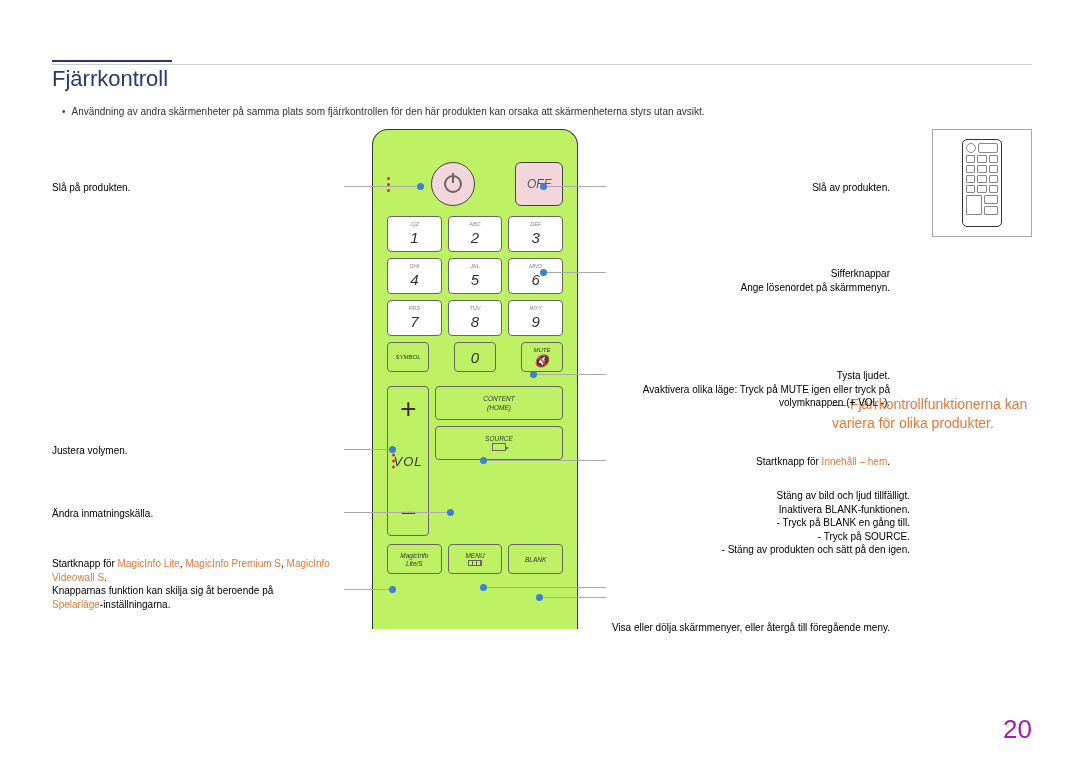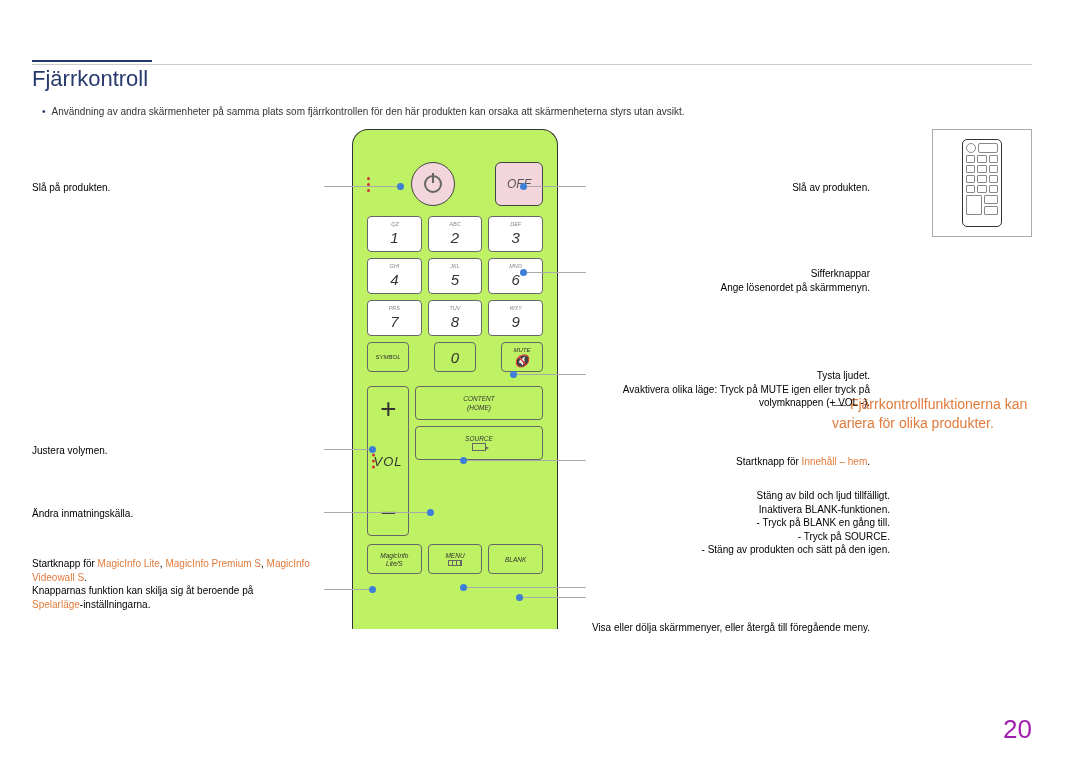--- a/index.html
+++ b/index.html
@@ -1,17 +1,17 @@
 <!DOCTYPE html>
 <html><head>
 <meta charset="utf-8">
 <style>
   * { box-sizing: border-box; margin: 0; padding: 0; }
   body { font-family: Arial, Helvetica, sans-serif; width: 1080px; height: 763px; position: relative; background: #fff; color: #333; }
-  .page { padding: 60px 48px 0 32px; position: relative; height: 100%; }
+  .page { padding: 60px 48px 0 52px; position: relative; height: 100%; }
   .accent-bar { height: 2px; background: #283a6d; width: 120px; margin-bottom: 2px; }
   .title-rule { border-top: 1px solid #ccc; position: relative; }
   .title { font-size: 22px; font-weight: 300; color: #283a6d; position: relative; top: -1px; padding-top: 2px; }
   .bullet-line { font-size: 10px; line-height: 1.4; margin-top: 12px; margin-bottom: 8px; }
   .bullet-line::before { content: "•"; color: #283a6d; margin: 0 6px 0 10px; }
   .diagram-area { position: relative; height: 540px; margin-top: 10px; }
   
   .thumb-box { position: absolute; top: 0; right: 0; width: 100px; height: 108px; border: 1px solid #aaa; display:flex; align-items:center; justify-content:center; }
   .thumb-remote { width: 40px; height: 88px; border: 1px solid #333; border-radius: 5px; padding: 3px; display:flex; flex-direction:column; gap:2px; }
   .thumb-row { display:flex; gap:2px; }

